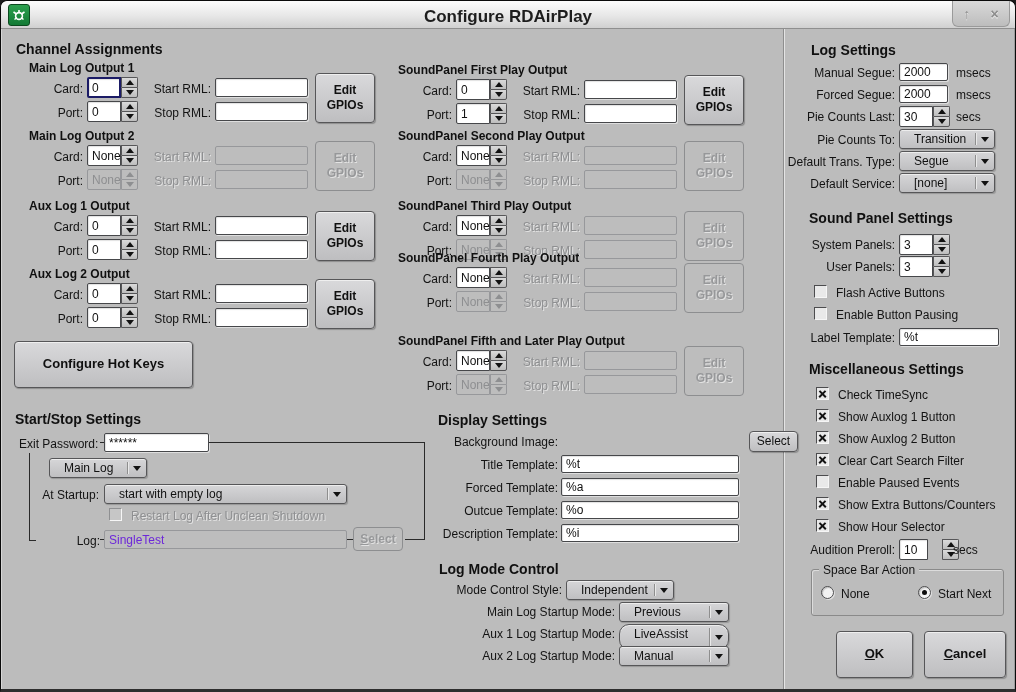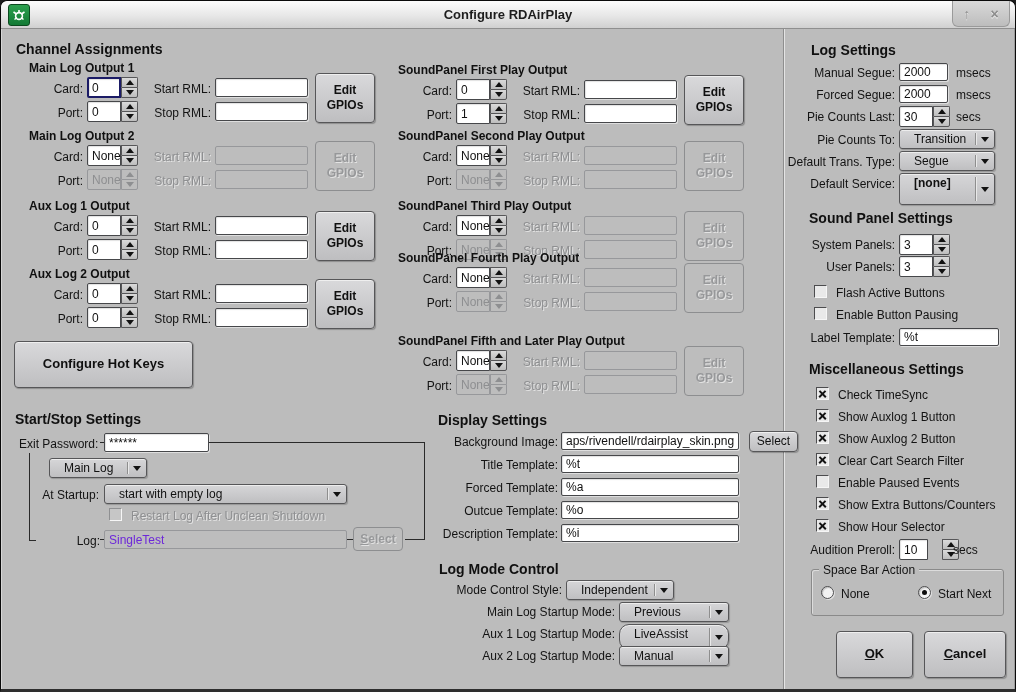--- a/index.html
+++ b/index.html
@@ -16,21 +16,21 @@
     background:linear-gradient(#fcfcfc,#e7e7e7 55%,#d0d0d0);
     border-bottom:1px solid #8f8f8f; border-radius:6px 6px 0 0;
   }
   #app-icon {
     position:absolute; left:7px; top:3px; width:22px; height:22px;
     background:linear-gradient(#2da04f,#137a35); border:1px solid #0b4a1f;
     border-radius:3px; display:flex; align-items:center; justify-content:center;
   }
   #title-text {
     position:absolute; left:0; right:0; top:6px; text-align:center;
-    font-size:13px; font-weight:bold; color:#1d1d1d;
+    font-size:17px; font-weight:bold; color:#1d1d1d;
   }
   #win-controls {
     position:absolute; right:5px; top:0; width:58px; height:26px;
     background:linear-gradient(#d9d9d9,#bdbdbd); border:1px solid #9a9a9a;
     border-top:none; border-radius:0 0 6px 6px; display:flex;
     align-items:center; justify-content:space-around;
   }
   .winbtn { font-size:14px; font-weight:bold; color:#8d8d8d; text-shadow:0 1px 0 #f4f4f4; line-height:1; cursor:default; }
   
   .abs { position:absolute; }
@@ -456,21 +456,20 @@
   <div class="ln" style="left:208px;top:441px;width:215px;height:1px;"></div>
   <div class="ln" style="left:423px;top:441px;width:1px;height:98px;"></div>
   <div class="ln" style="left:404px;top:538px;width:19px;height:1px;"></div>
   <div class="ln" style="left:346px;top:538px;width:6px;height:1px;"></div>
   <div class="ln" style="left:99px;top:538px;width:4px;height:1px;"></div>
   <div class="ln" style="left:28px;top:452px;width:1px;height:88px;"></div>
   <div class="ln" style="left:28px;top:539px;width:7px;height:1px;"></div>
 
   <div class="abs hdr" style="left:437px;top:411px;">Display Settings</div>
   <div class="abs lbl r" style="left:420px;top:434px;width:137px;">Background Image:</div>
-  <input class="field abs" style="left: 560px; top: 431px; width: 178px; height: 18px;" type="text" value="aps/rivendell/rdairplay_skin.png">
   <button class="btn abs" style="left:748px;top:430px;width:49px;height:21px;font-size:12px;font-weight:normal;">Select</button>
   <div class="abs lbl r" style="left:420px;top:457px;width:137px;">Title Template:</div>
   <input class="field abs" style="left: 560px; top: 454px; width: 178px; height: 18px;" type="text" value="%t">
   <div class="abs lbl r" style="left:420px;top:480px;width:137px;">Forced Template:</div>
   <input class="field abs" style="left: 560px; top: 477px; width: 178px; height: 18px;" type="text" value="%a">
   <div class="abs lbl r" style="left:420px;top:503px;width:137px;">Outcue Template:</div>
   <input class="field abs" style="left: 560px; top: 500px; width: 178px; height: 18px;" type="text" value="%o">
   <div class="abs lbl r" style="left:420px;top:526px;width:137px;">Description Template:</div>
   <input class="field abs" style="left: 560px; top: 523px; width: 178px; height: 18px;" type="text" value="%i">
 
@@ -502,21 +501,21 @@
           <span class="td"></span>
         </div>
       </div>
   </div>
   <div class="abs lbl" style="left:955px;top:109px;">secs</div>
   <div class="abs lbl r" style="left:784px;top:132px;width:110px;">Pie Counts To:</div>
   <div class="combo" style="left:898px;top:128px;width:96px;height:20px;"><span>Transition</span><span class="ca"></span></div>
   <div class="abs lbl r" style="left:780px;top:154px;width:114px;">Default Trans. Type:</div>
   <div class="combo" style="left:898px;top:150px;width:96px;height:20px;"><span>Segue</span><span class="ca"></span></div>
   <div class="abs lbl r" style="left:784px;top:176px;width:110px;">Default Service:</div>
-  <div class="combo" style="left:898px;top:172px;width:96px;height:32px;font-weight:bold;"><span>[none]</span><span class="ca"></span></div>
+  <div class="combo" style="left:898px;top:172px;width:96px;height:20px;"><span>[none]</span><span class="ca"></span></div>
 
   <div class="abs hdr" style="left:808px;top:209px;">Sound Panel Settings</div>
   <div class="abs lbl r" style="left:784px;top:237px;width:110px;">System Panels:</div>
   <div class="spin abs" style="left:898px;top:233px;">
     <div class="val">3</div>
     <div class="arrows">
         <div>
           <span class="tu"></span>
         </div>
         <div>

